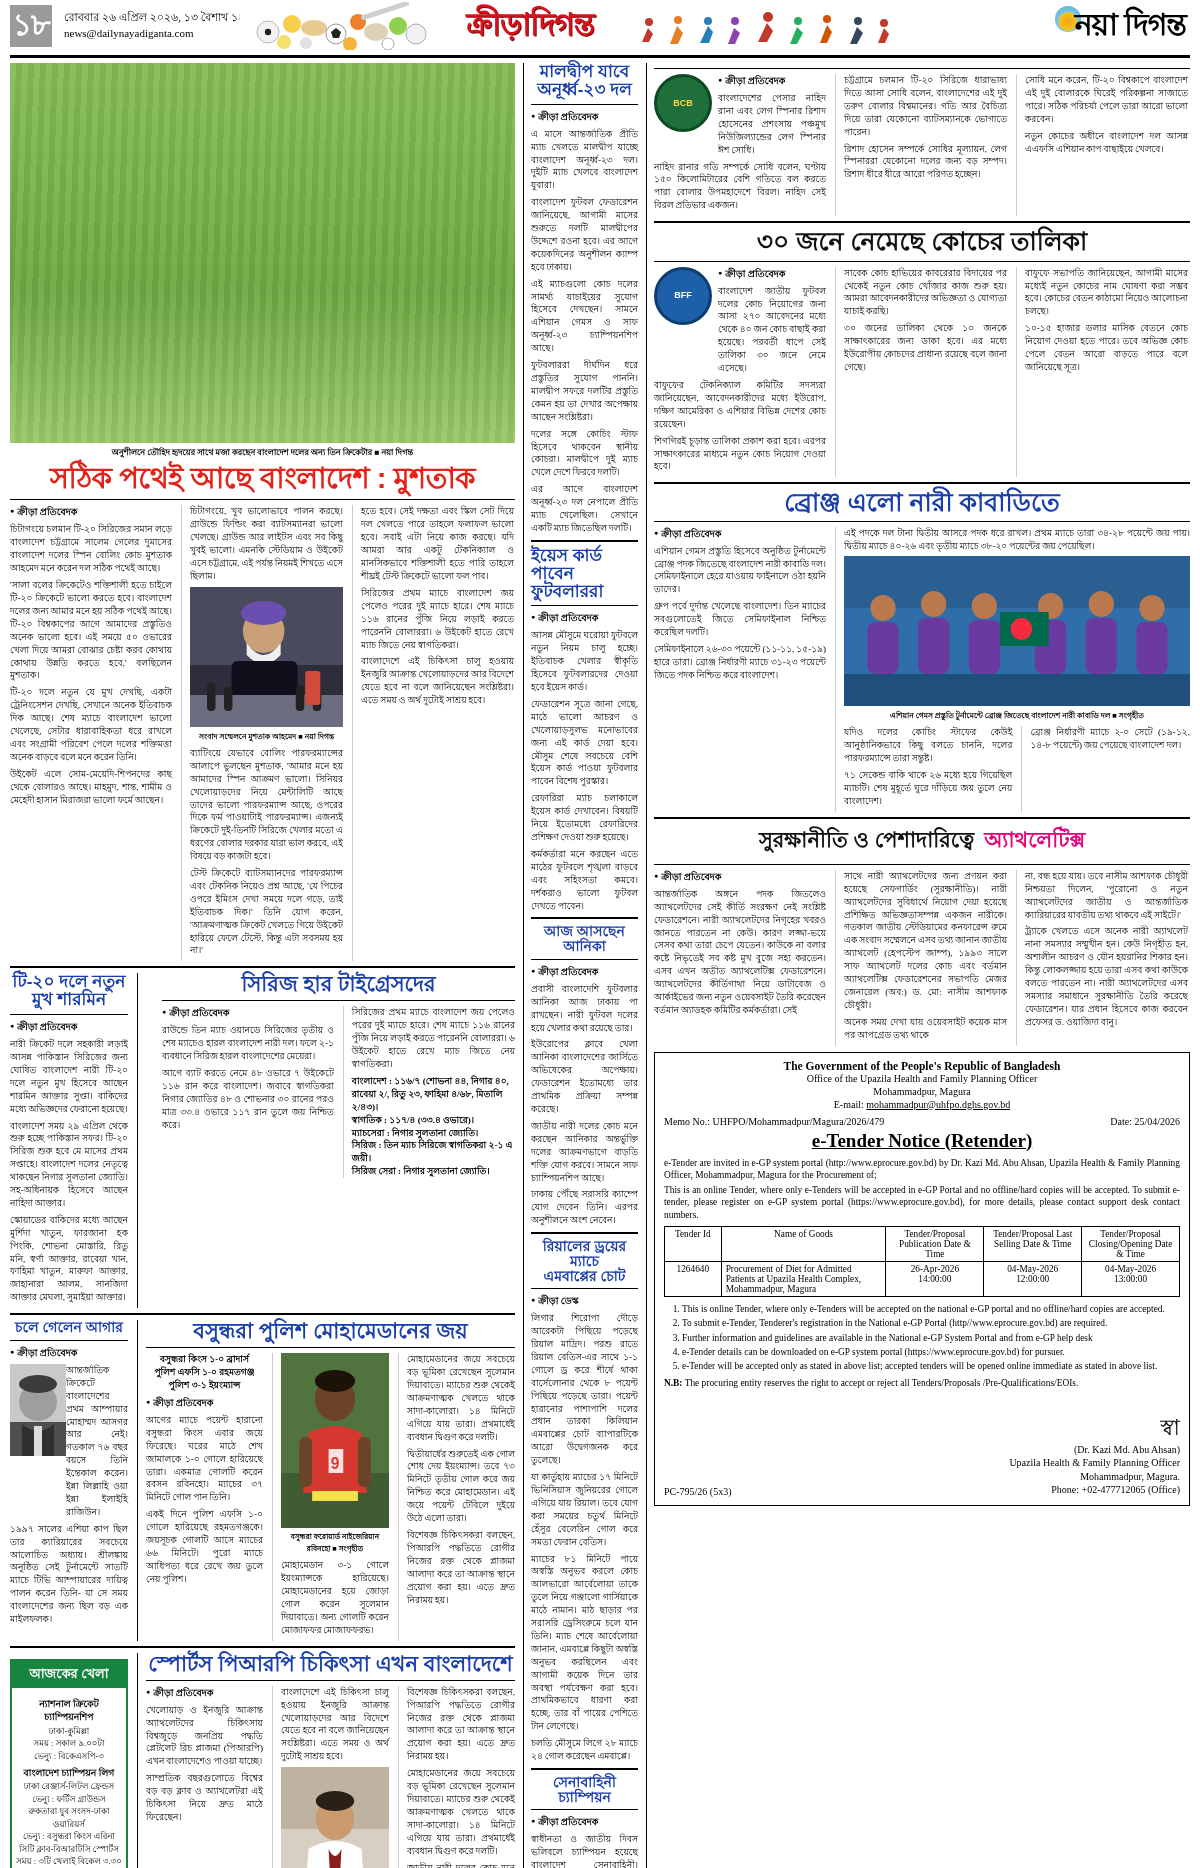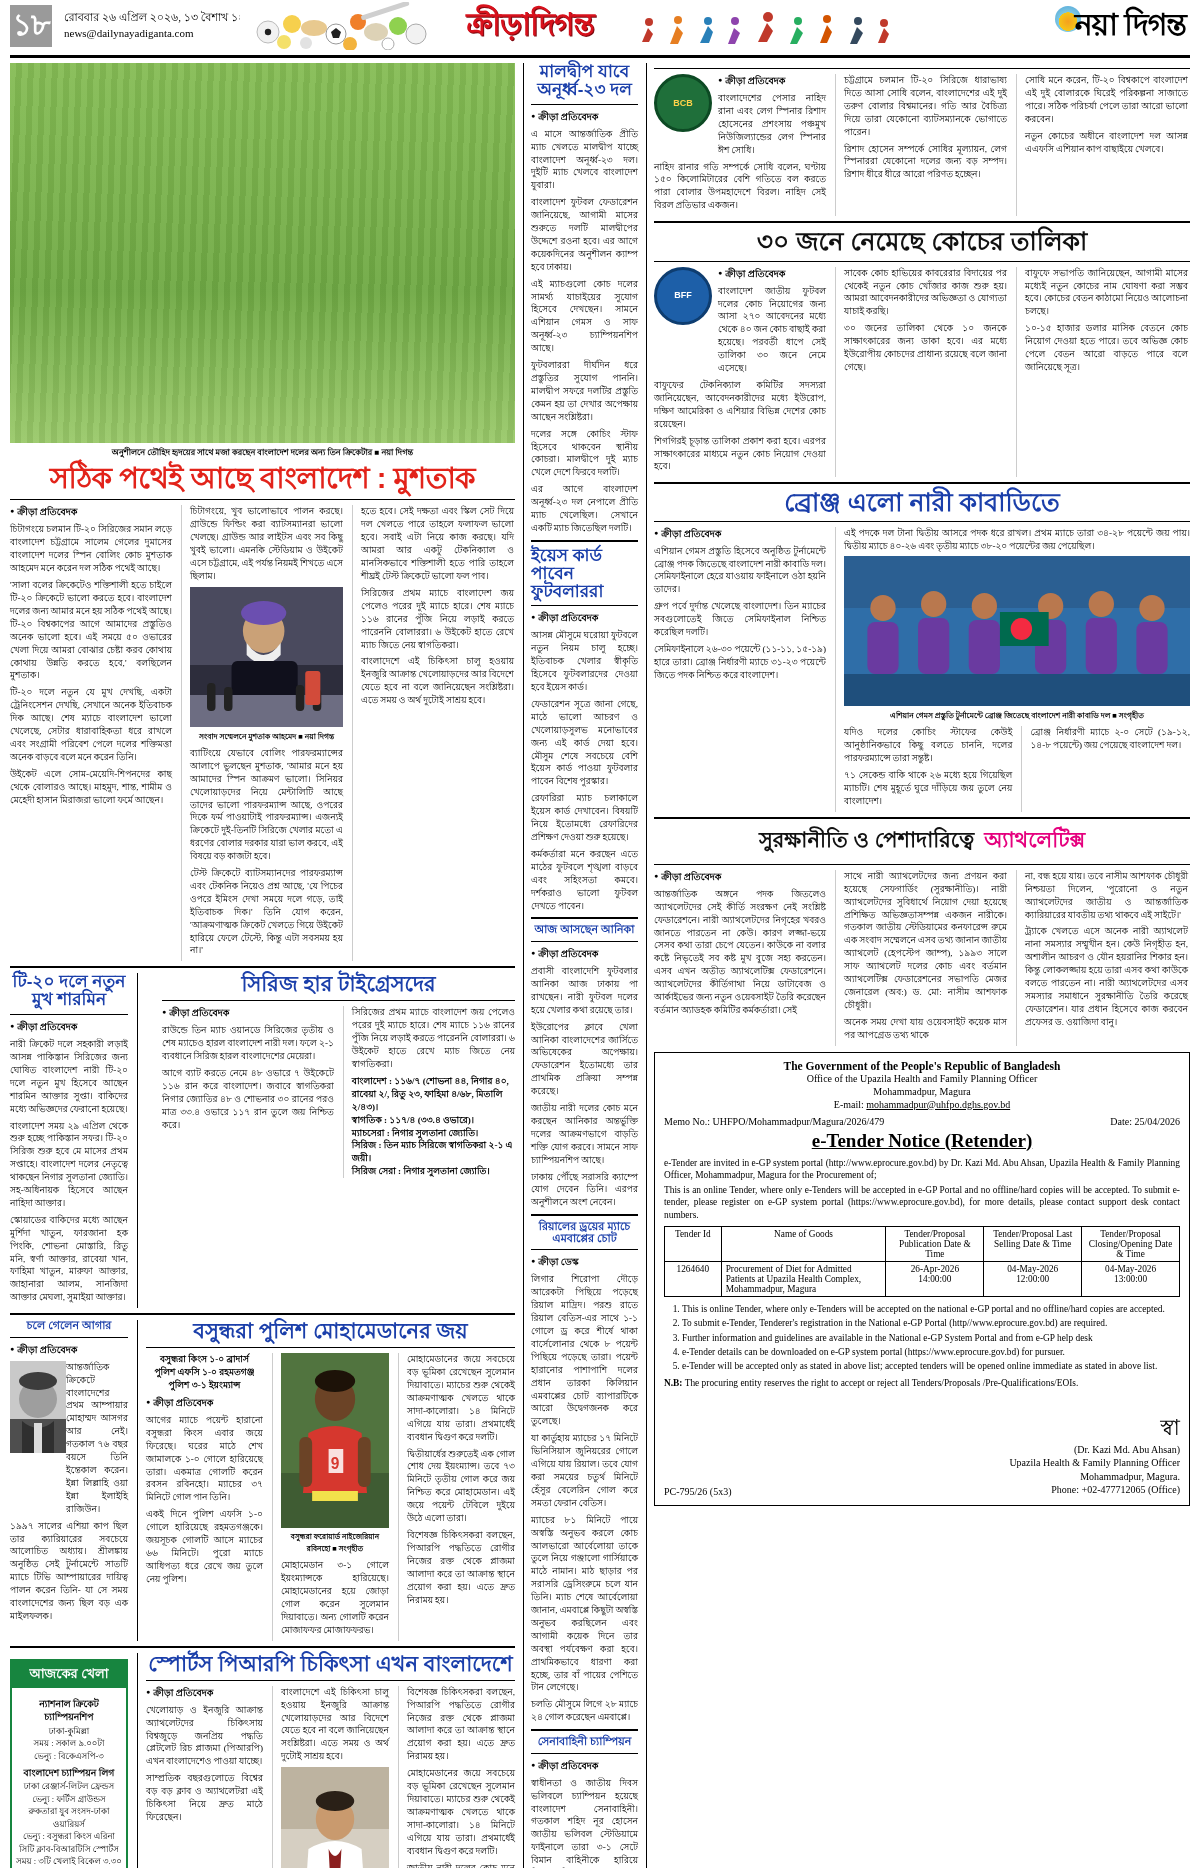--- a/index.html
+++ b/index.html
@@ -65,21 +65,21 @@
     line-height:1.05; letter-spacing:-0.5px;
   }
   .hl-blue { color:#1b3faa; font-weight:bold; font-family:"Liberation Sans", sans-serif; line-height:1.05; }
   .hl-black { color:#111; font-weight:bold; font-family:"Liberation Sans", sans-serif; line-height:1.1; }
   .hl-magenta { color:#e5007e; font-weight:bold; font-family:"Liberation Sans", sans-serif; }
 
   .h-xxl { font-size:29px; }
   .h-xl  { font-size:25px; }
   .h-lg  { font-size:21px; }
   .h-md  { font-size:17px; }
-  .h-sm  { font-size:11px; }
+  .h-sm  { font-size:14px; }
 
   .cap { font-size:8.2px; text-align:center; margin:3px 0 4px; font-weight:bold; }
   .hr-thin { border-top:1px solid #000; margin:5px 0; }
   .hr-thick { border-top:2px solid #000; margin:5px 0; }
 
   
   .ph { position:relative; overflow:hidden; border:0; }
   .ph-main { height:380px; background:
       linear-gradient(180deg,#8fbf5a 0%,#7fb34d 40%,#9ccb6a 100%); }
   .grass { position:absolute; inset:0;

